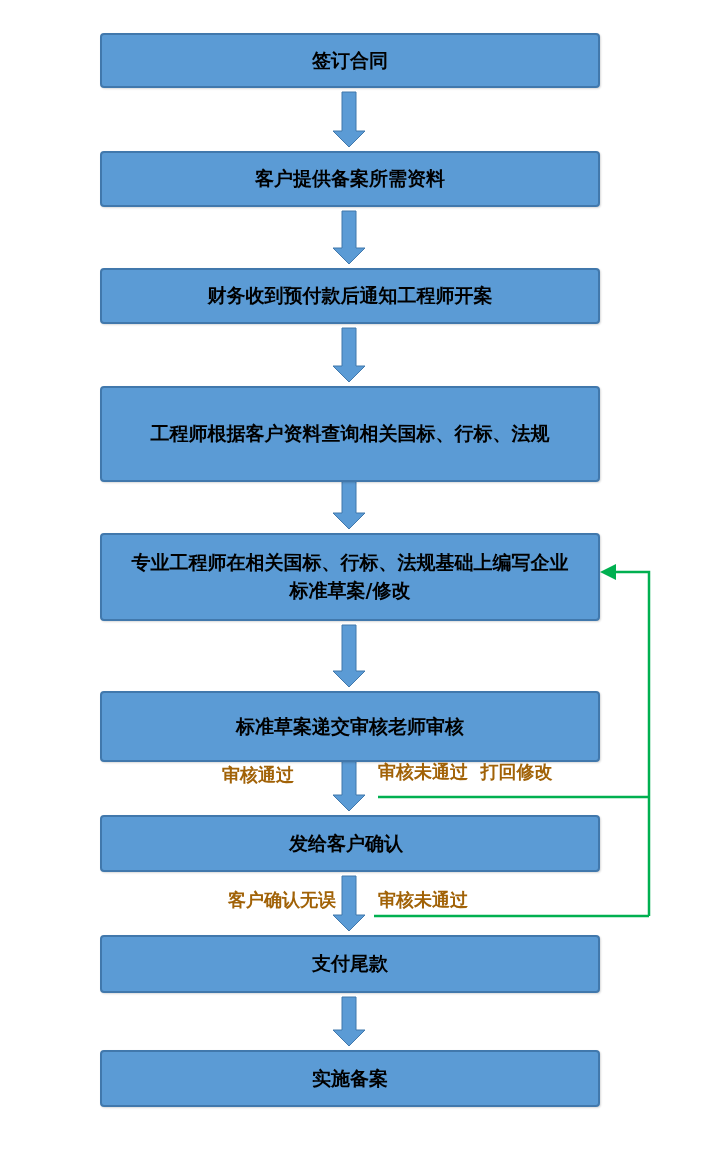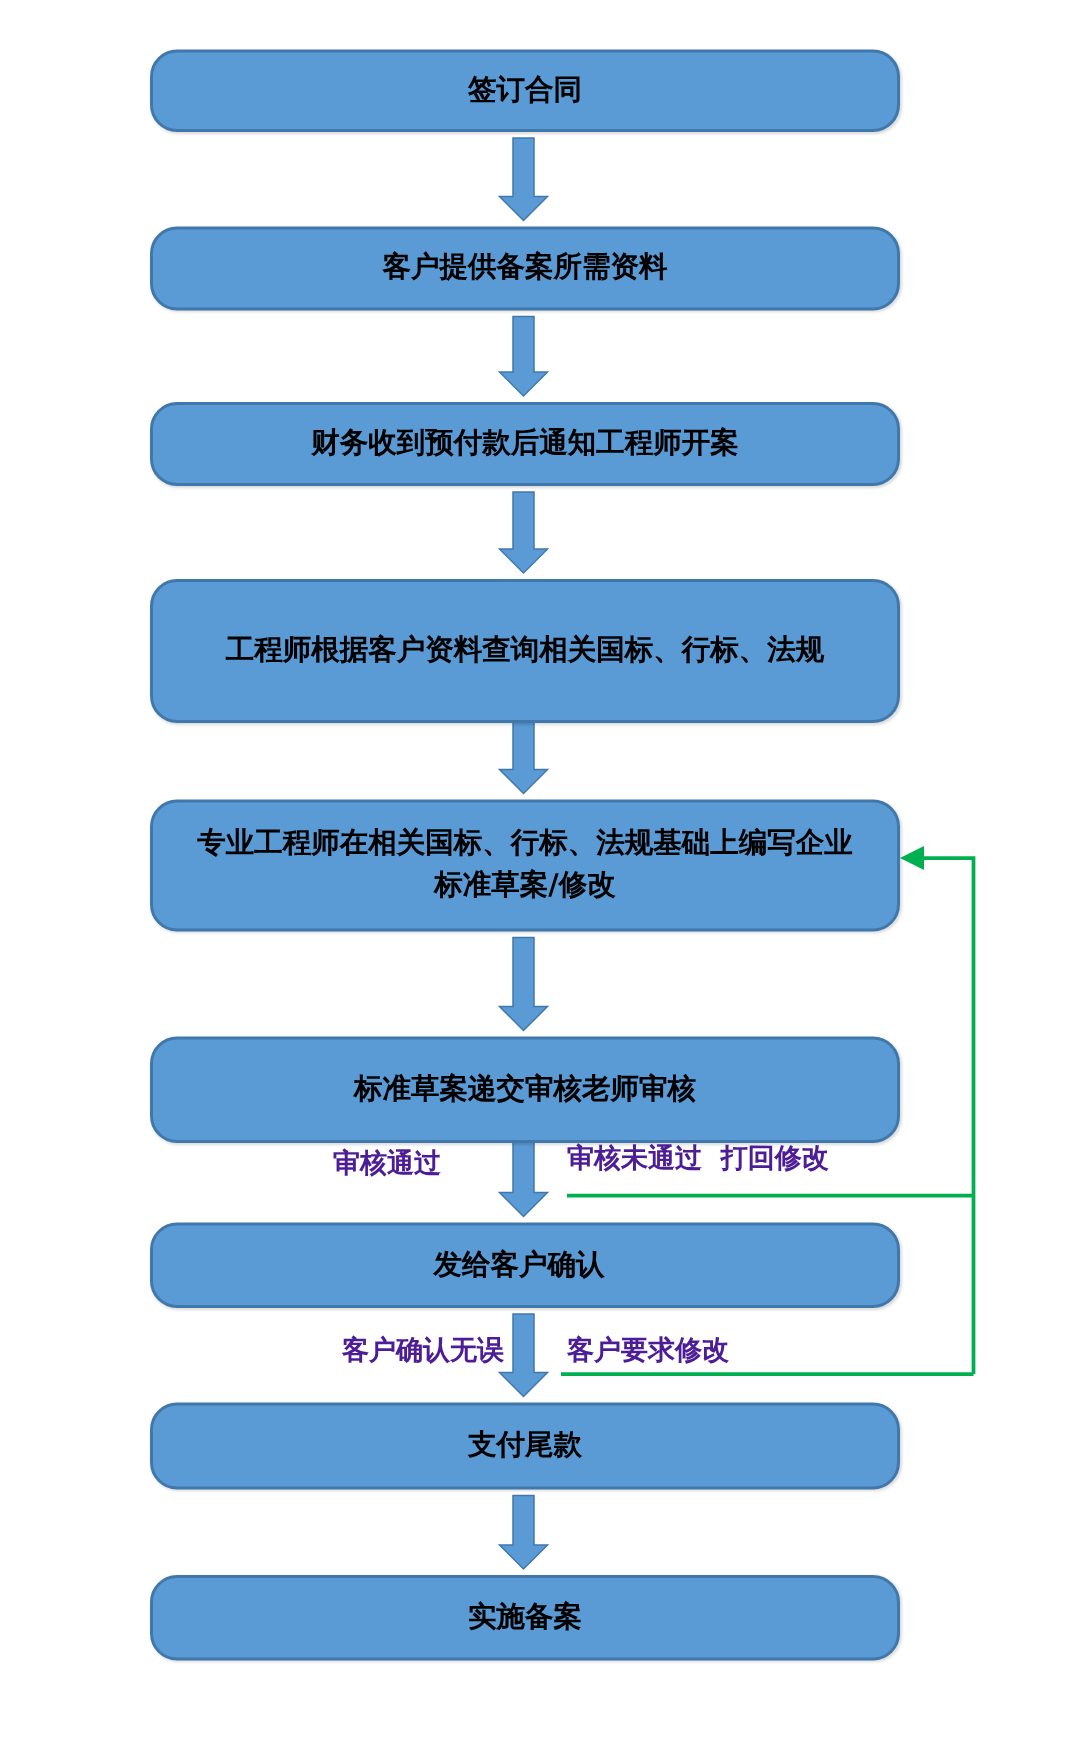--- a/index.html
+++ b/index.html
@@ -22,38 +22,38 @@
     width: 720px;
     height: 1162px;
     pointer-events: none;
   }
   .node {
     position: absolute;
     left: 100px;
     width: 500px;
     background: #5b9bd5;
     border: 2px solid #4178ac;
-    border-radius: 18px;
+    border-radius: 4px;
     display: flex;
     align-items: center;
     justify-content: center;
     text-align: center;
     font-size: 19px;
     font-weight: bold;
     color: #000000;
     padding: 0 28px;
     box-sizing: border-box;
     line-height: 1.45;
     box-shadow: 1px 1px 2px rgba(0,0,0,0.15);
   }
   .blabel {
     position: absolute;
     font-size: 18px;
     font-weight: bold;
-    color: #4c1d95;
+    color: #a16207;
     white-space: pre;
   }
 </style>
 </head>
 <body>
 
 <div class="canvas">
 
   <svg class="arrows-layer" width="720" height="1162" viewBox="0 0 720 1162" xmlns="http://www.w3.org/2000/svg">
 
@@ -76,15 +76,15 @@
   <div class="node" style="top:386px;height:96px;">工程师根据客户资料查询相关国标、行标、法规</div>
   <div class="node" style="top:533px;height:88px;">专业工程师在相关国标、行标、法规基础上编写企业标准草案/修改</div>
   <div class="node" style="top:691px;height:71px;">标准草案递交审核老师审核</div>
   <div class="node" style="top:815px;height:57px;padding-left:20px;">发给客户确认</div>
   <div class="node" style="top:935px;height:58px;">支付尾款</div>
   <div class="node" style="top:1050px;height:57px;">实施备案</div>
 
   <div class="blabel" style="left:222px;top:763px;">审核通过</div>
   <div class="blabel" style="left:378px;top:760px;">审核未通过  打回修改</div>
   <div class="blabel" style="left:188px;top:888px;margin-left:40px;">客户确认无误</div>
-  <div class="blabel" style="left:378px;top:888px;">客户要求修改</div>
+  <div class="blabel" style="left:378px;top:888px;">审核未通过</div>
 
 </div>
 
 </body></html>

